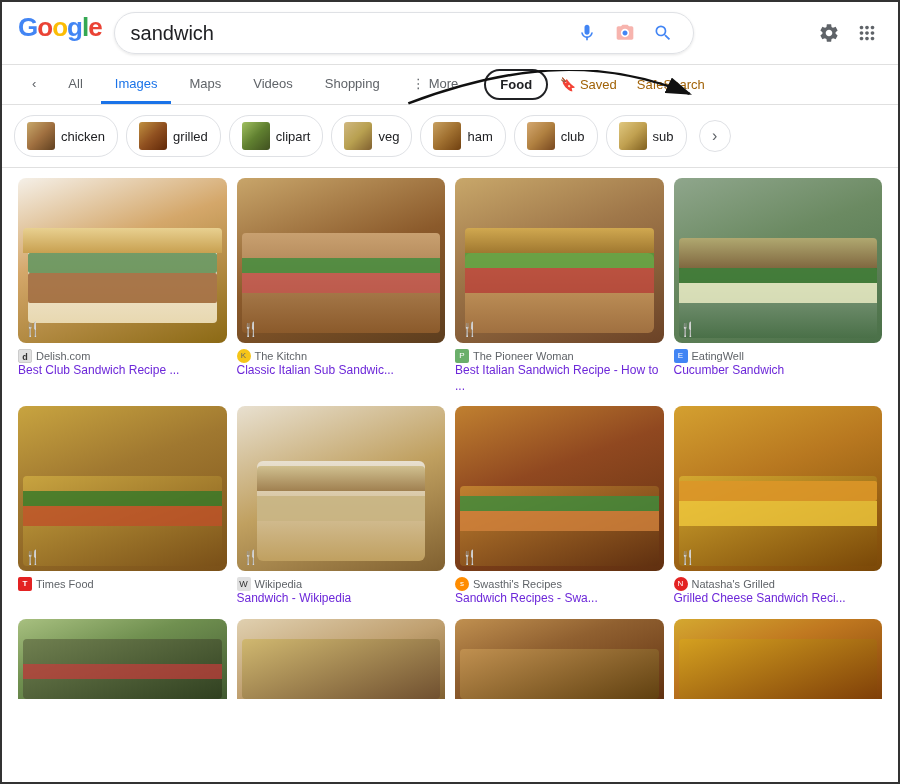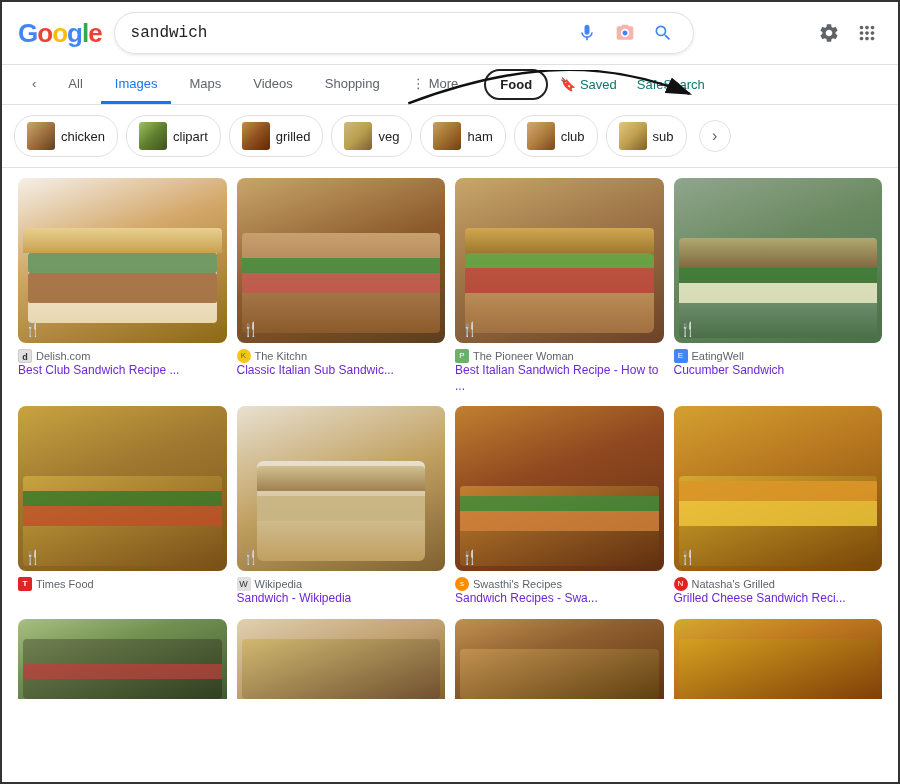--- a/index.html
+++ b/index.html
@@ -8,21 +8,20 @@
       background: #fff;
       width: 900px;
       height: 784px;
       overflow: hidden;
       border: 2px solid #333;
     }
 
     
     .header {
       display: flex;
-      align-items: center;
       padding: 10px 16px;
       gap: 12px;
       border-bottom: 1px solid #e0e0e0;
     }
 
     .google-logo {
       font-size: 26px;
       font-weight: bold;
       letter-spacing: -1px;
       flex-shrink: 0;
@@ -40,23 +39,22 @@
       padding: 6px 16px;
       flex: 1;
       gap: 10px;
       box-shadow: 0 1px 3px rgba(0,0,0,0.1);
       max-width: 580px;
     }
     .search-input {
       flex: 1;
       border: none;
       outline: none;
-      font-size: 16px;
+      font-size: 20px;
       color: #202124;
-      font-family: Liberation Mono, monospace;
     }
     .search-icon-group {
       display: flex;
       align-items: center;
       gap: 10px;
     }
 
     
     .icon-btn {
       background: none;
@@ -108,21 +106,21 @@
       font-size: 13px;
       font-weight: bold;
       color: #202124;
       cursor: pointer;
       background: #fff;
       margin-left: 8px;
     }
 
     .saved-btn, .safesearch-btn {
       font-size: 13px;
-      color: #0f766e;
+      color: #a16207;
       cursor: pointer;
       padding: 12px 8px;
     }
 
     
     .filter-chips {
       display: flex;
       align-items: center;
       padding: 10px 12px;
       gap: 8px;
@@ -338,27 +336,27 @@
 
 <div class="filter-chips">
 
 
   <div class="chip">
     <div class="chip-sandwich" style="background:linear-gradient(135deg,#c8a86a,#a07040,#604020);"></div>
     <span>chicken</span>
   </div>
 
   <div class="chip">
+    <div class="chip-sandwich" style="background:linear-gradient(135deg,#c09040,#905020,#602808);"></div>
+    <span>grilled</span>
+  </div>
+
+  <div class="chip">
     <div class="chip-sandwich" style="background:linear-gradient(135deg,#a0c060,#608030,#405020);"></div>
     <span>clipart</span>
-  </div>
-
-  <div class="chip">
-    <div class="chip-sandwich" style="background:linear-gradient(135deg,#c09040,#905020,#602808);"></div>
-    <span>grilled</span>
   </div>
 
   <div class="chip">
     <div class="chip-sandwich" style="background:linear-gradient(135deg,#d0b880,#b8a050,#806030);"></div>
     <span>veg</span>
   </div>
 
   <div class="chip">
     <div class="chip-sandwich" style="background:linear-gradient(135deg,#c8a060,#a07030,#704010);"></div>
     <span>ham</span>

